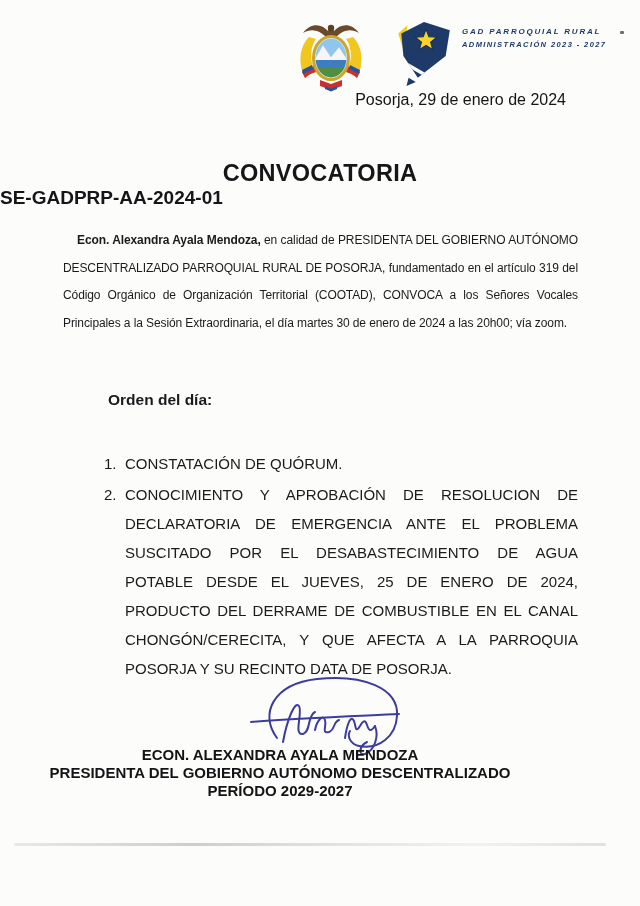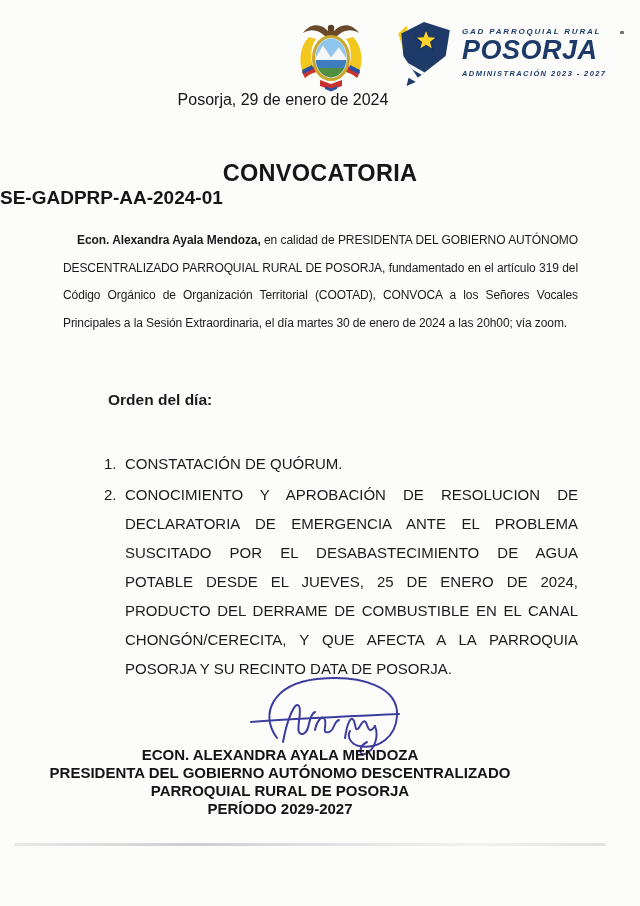--- a/index.html
+++ b/index.html
@@ -9,21 +9,21 @@
     font-family:"Liberation Sans", sans-serif;
   }
   
   .coat{position:absolute;left:289px;top:16px;width:84px;height:82px;}
   .brand{position:absolute;left:393px;top:20px;display:flex;align-items:flex-start;}
   .brand-mark{width:62px;height:66px;flex:none;}
   .brand-text{margin-left:7px;padding-top:7px;color:#1d3a68;font-style:italic;}
   .org-type{font-size:8px;font-weight:bold;letter-spacing:1.8px;white-space:nowrap;}
   .org-name{font-size:27px;font-weight:800;letter-spacing:.5px;line-height:1.02;margin-top:1px;}
   .org-admin{font-size:7.5px;font-weight:bold;letter-spacing:1.4px;white-space:nowrap;margin-top:4px;}
-  .date-line{position:absolute;top:91px;left:0;width:566px;text-align:center;font-size:16px;color:#151517;}
+  .date-line{position:absolute;top:91px;left:0;width:566px;text-align:right;font-size:16px;color:#151517;}
   
   .doc-title{position:absolute;top:160px;left:0;width:100%;text-align:center;
     font-size:23.5px;font-weight:bold;letter-spacing:.3px;color:#161618;}
   .doc-number{position:absolute;top:187px;left:0;width:100%;
     font-size:19px;font-weight:bold;color:#161618;}
   
   .intro{position:absolute;left:63px;top:227px;width:515px;font-size:12px;line-height:27.5px;
     text-align:justify;text-indent:14px;letter-spacing:-.1px;margin:0;}
   .agenda-heading{position:absolute;left:108px;top:391px;font-size:15.5px;font-weight:bold;}
   .agenda{position:absolute;left:104px;top:449px;width:474px;margin:0;padding:0;list-style:none;}
@@ -86,21 +86,20 @@
         <g clip-path="url(#shieldclip)" stroke="#fcfcfb" stroke-width="3.4">
           <line x1="1" y1="36" x2="31" y2="53"></line>
           <line x1="-1" y1="45" x2="25" y2="59"></line>
         </g>
         <polygon points="15,56 22,60 13,64" fill="#1d3a68"></polygon>
         <path d="M32,9 L34.7,16.3 L42.5,16.6 L36.4,21.4 L38.5,28.9 L32,24.6 L25.5,28.9 L27.6,21.4 L21.5,16.6 L29.3,16.3 Z" fill="#ffd428" stroke="#16305a" stroke-width="1"></path>
       </svg>
     </div>
     <div class="brand-text">
       <div class="org-type">GAD PARROQUIAL RURAL</div>
-      <div class="org-name">POSORJA</div>
       <div class="org-admin">ADMINISTRACIÓN 2023 - 2027</div>
     </div>
   </div>
 
   <div class="date-line">Posorja, 29 de enero de 2024</div>
 
   <div class="doc-title">CONVOCATORIA</div>
   <div class="doc-number">SE-GADPRP-AA-2024-01</div>
 
   <p class="intro"><strong>Econ. Alexandra Ayala Mendoza,</strong><span> en calidad de PRESIDENTA DEL GOBIERNO AUTÓNOMO DESCENTRALIZADO PARROQUIAL RURAL DE POSORJA, fundamentado en el artículo 319 del Código Orgánico de Organización Territorial (COOTAD), CONVOCA a los Señores Vocales Principales a la Sesión Extraordinaria, el día martes 30 de enero de 2024 a las 20h00; vía zoom.</span></p>
@@ -126,20 +125,19 @@
         <path d="M68,56 C70,46 76,40 78,46 C80,52 74,60 82,58 C88,56 86,48 92,46"></path>
         <path d="M98,64 C100,50 104,40 107,47 C109,52 108,60 113,52 C116,47 118,45 120,51 C122,57 124,58 128,52"></path>
         <path d="M128,52 C132,62 128,76 118,80 C111,82 112,72 120,68"></path>
       </g>
     </svg>
   </div>
 
   <div class="sig-block">
     <div>ECON. ALEXANDRA AYALA MENDOZA</div>
     <div>PRESIDENTA DEL GOBIERNO AUTÓNOMO DESCENTRALIZADO</div>
-    <div>PARROQUIAL RURAL DE POSORJA</div>
     <div>PERÍODO 2029-2027</div>
   </div>
 
   <div class="artifact-line"></div>
   <div class="speck"></div>
 
 </div>
 
 </body></html>

